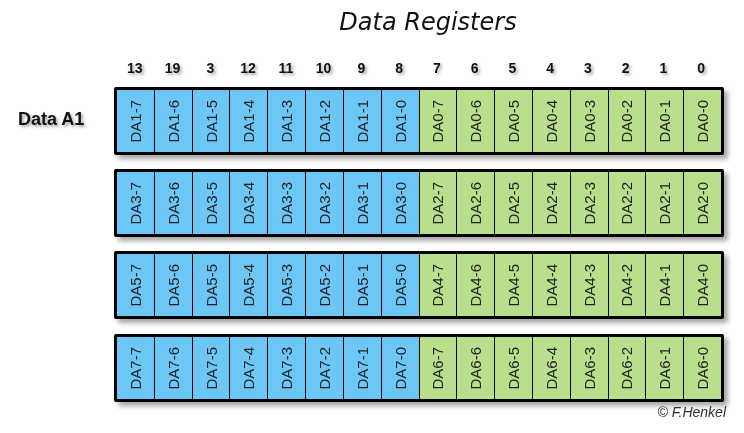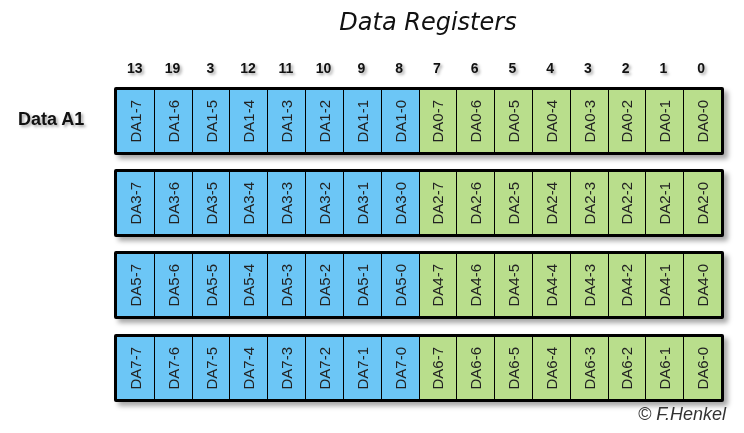--- a/index.html
+++ b/index.html
@@ -6,21 +6,21 @@
   .title{position:absolute;left:0;width:744px;top:8px;text-align:center;font-family:"DejaVu Sans",sans-serif;font-size:24px;color:#111;padding-left:112px;box-sizing:border-box;font-style:italic;}
   .bits{position:absolute;left:116px;top:60px;width:604px;display:flex;}
   .bit{flex:1;text-align:center;font-weight:bold;font-size:14px;color:#111;text-shadow:2px 2px 3px rgba(0,0,0,0.35);}
   .row{position:absolute;left:0;width:744px;height:68px;}
   .rlabel{position:absolute;left:18px;width:86px;top:22px;font-weight:bold;font-size:18px;color:#111;text-shadow:2px 2px 3px rgba(0,0,0,0.35);}
   .reg{position:absolute;left:114px;top:0;width:604px;height:62px;border:3px solid #000;display:flex;box-shadow:4px 4px 5px rgba(0,0,0,0.35);border-radius:2px;background:#000;gap:1px;}
   .cell{flex:1;display:flex;align-items:center;justify-content:center;}
   .cell span{writing-mode:vertical-rl;transform:rotate(180deg);font-size:15px;color:#222;}
   .hi{background:#6cc6f6;}
   .lo{background:#b9de8c;}
-  .copy{position:absolute;right:18px;top:404px;font-style:italic;font-size:18px;color:#333;}
+  .copy{position:absolute;right:18px;top:404px;font-style:italic;font-size:14px;color:#333;}
 </style>
 </head>
 <body>
 
 <div class="title">Data Registers</div>
 <div class="bits" id="bits">
     <div class="bit">13</div>
     <div class="bit">19</div>
     <div class="bit">3</div>
     <div class="bit">12</div>

